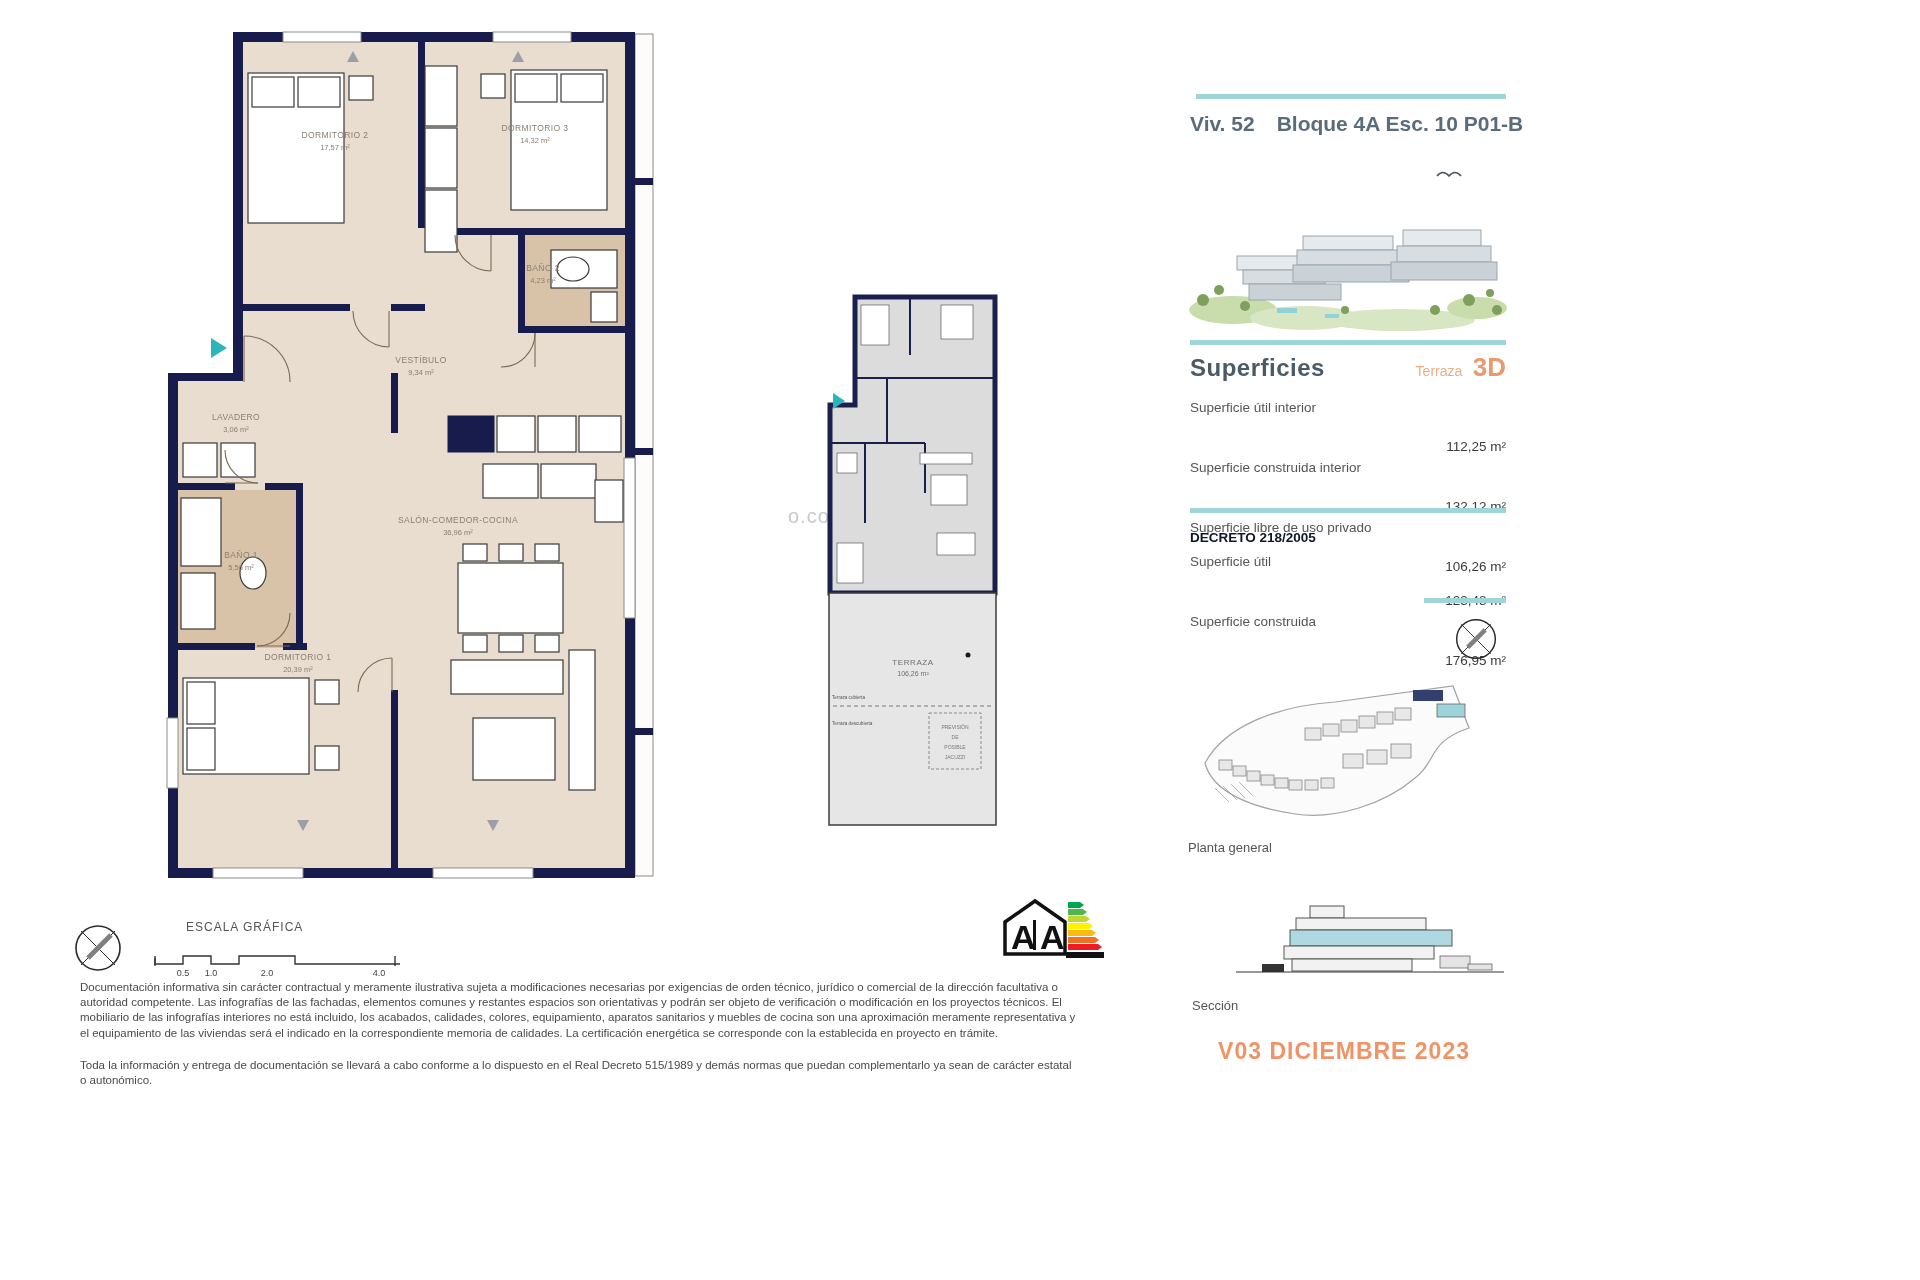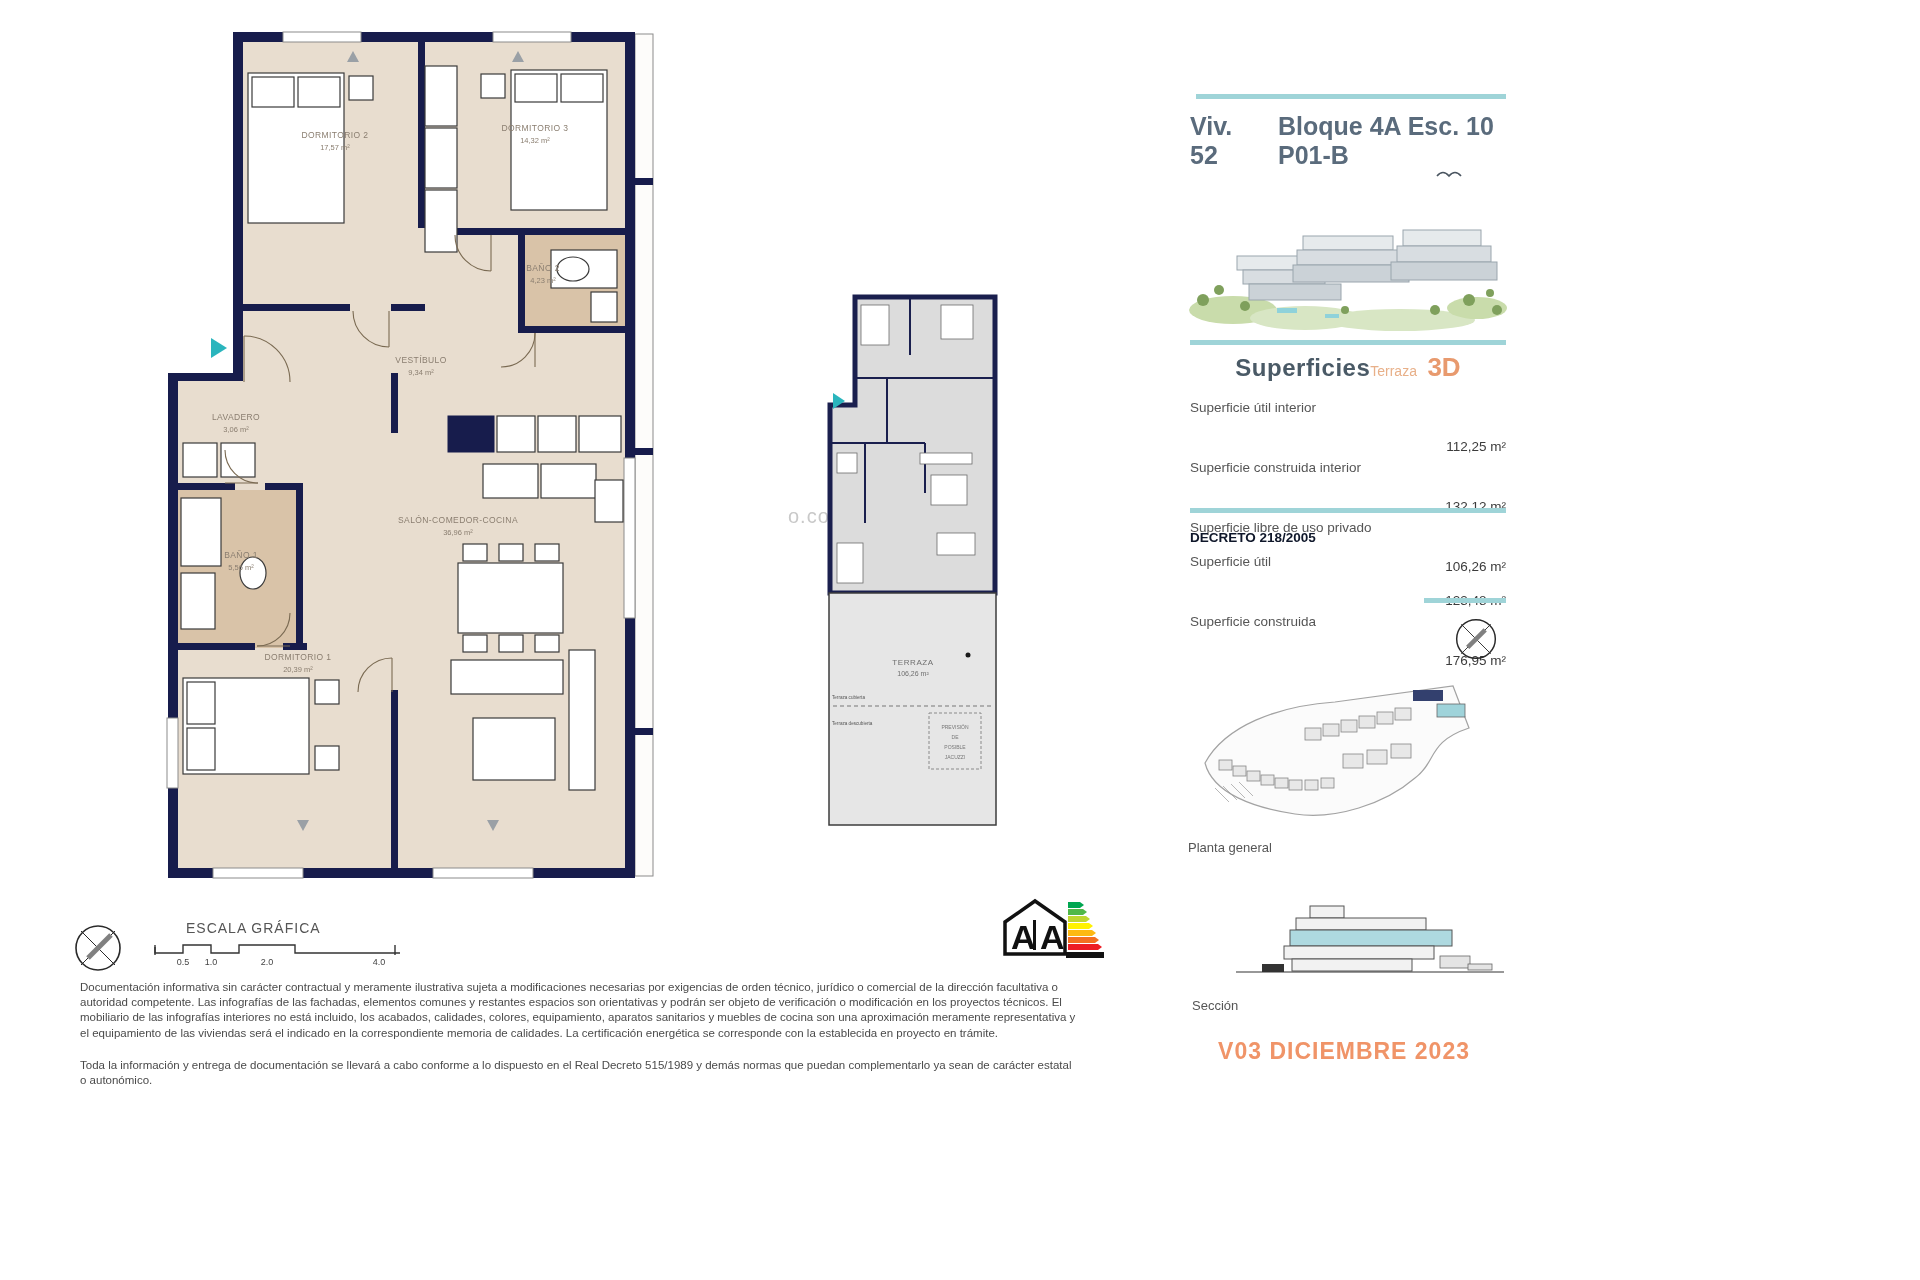--- a/index.html
+++ b/index.html
@@ -4,25 +4,25 @@
 <style>
   * { margin:0; padding:0; box-sizing:border-box; }
   body { font-family:"Liberation Sans", sans-serif; background:#fff; }
   #sheet { position:relative; width:1860px; height:1280px; background:#ffffff; overflow:hidden; }
 
   .abs { position:absolute; }
 
   
   .teal-line { position:absolute; height:5px; background:#9fd4d8; }
   #title-row { position:absolute; left:1190px; top:112px; width:340px;
-               font-size:25px; font-weight:bold; color:#5a6b7c; display:flex; gap:22px; }
+               font-size:21px; font-weight:bold; color:#5a6b7c; display:flex; gap:22px; }
   #render-3d { position:absolute; left:1185px; top:160px; }
 
   #superficies-block { position:absolute; left:1190px; top:352px; width:316px; }
-  #superficies-head { display:flex; align-items:baseline; justify-content:center; }
+  #superficies-head { display:flex; align-items:baseline; justify-content:space-between; }
   #superficies-title { font-size:24px; font-weight:bold; color:#4a5a66; letter-spacing:0.5px; }
   #superficies-sub { color:#e8b089; font-size:14px; }
   #superficies-3d { color:#e89a6e; font-size:26px; font-weight:bold; margin-left:6px; }
   .area-rows { margin-top:14px; }
   .area-row { display:flex; justify-content:space-between; font-size:13.5px; color:#555;
               padding:3px 0; }
   .area-row .val { color:#3c3c3c;margin-top:39px; }
   #decreto-block { position:absolute; left:1190px; top:518px; width:316px; }
   #decreto-title { font-size:13.5px; font-weight:bold; color:#0f172a; margin-bottom:6px;margin-top:12px; }
 
@@ -32,21 +32,21 @@
 
   
   #main-plan { position:absolute; left:163px; top:28px; }
   #small-plan { position:absolute; left:825px; top:293px; }
   #watermark { position:absolute; left:788px; top:505px; font-size:20px; color:#c9c9c9;
                letter-spacing:1px; }
 
   
   #compass-bl { position:absolute; left:73px; top:923px; }
   #scalebar { position:absolute; left:150px; top:920px; }
-  #scalebar-title { font-size:14px; color:#555; letter-spacing:1px; margin-bottom:1px; margin-left:20px;padding-left:16px; }
+  #scalebar-title { font-size:12px; color:#555; letter-spacing:1px; margin-bottom:14px; margin-left:20px;padding-left:16px; }
   #energy-logo { position:absolute; left:1000px; top:896px; }
   .disclaimer { position:absolute; left:80px; width:1000px; font-size:11.5px; color:#4a4a4a;
                 line-height:1.32; }
   #disclaimer-1 { top:980px; }
   #disclaimer-2 { top:1058px; }
 
   svg text { font-family:"Liberation Sans", sans-serif; }
   .room-name { fill:#8a7e70; font-size:8.5px; letter-spacing:0.4px; text-anchor:middle; }
   .room-area { fill:#8a7e70; font-size:7.5px; text-anchor:middle; }
 </style>

